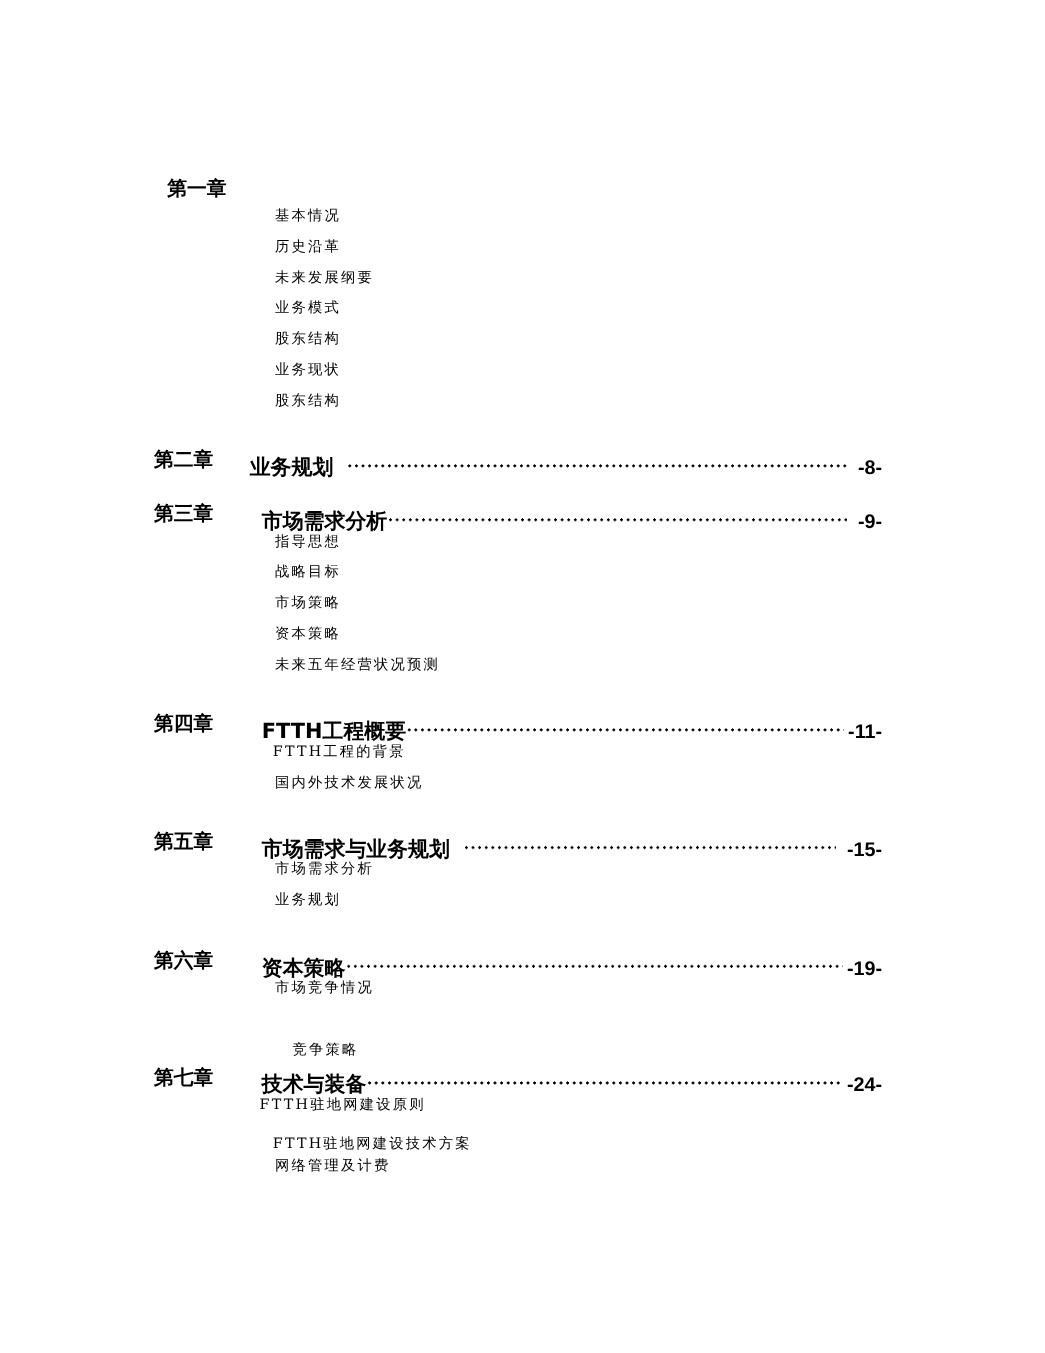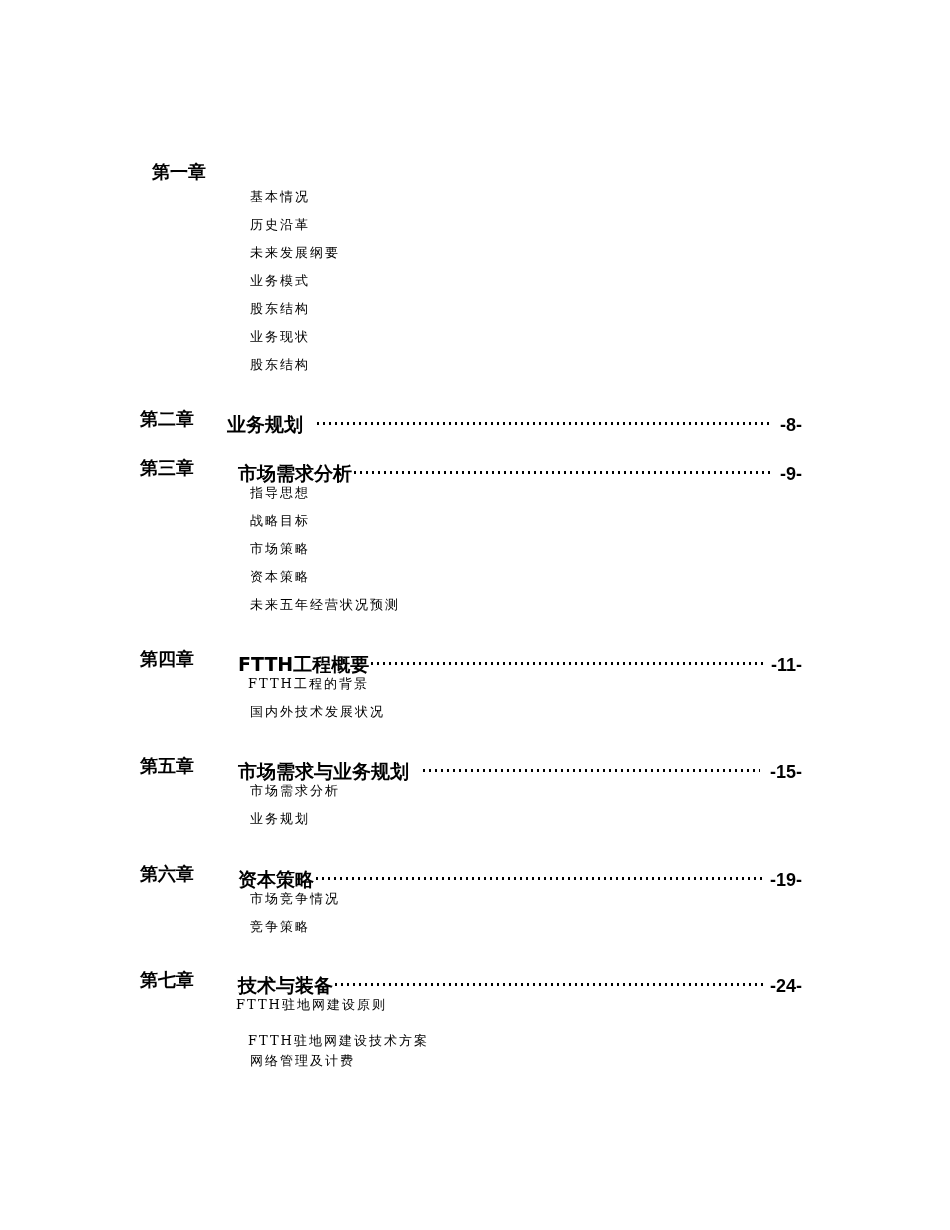--- a/index.html
+++ b/index.html
@@ -78,21 +78,21 @@
 
   <div class="chapter" style="top:862px;">
     <span class="ch-label" style="left:140px;">第六章</span>
     <div class="ch-title-wrap" style="left:238px;">
       <span class="ch-title">资本策略</span>
       <span class="leader"></span>
       <span class="ch-page">-19-</span>
     </div>
   </div>
   <div class="sub" style="top:888px;">市场竞争情况</div>
-  <div class="sub" style="top:916px;">竞争策略</div>
+  <div class="sub" style="top:944px;margin-left:16px;">竞争策略</div>
 
   <div class="chapter" style="top:968px;">
     <span class="ch-label" style="left:140px;">第七章</span>
     <div class="ch-title-wrap" style="left:238px;">
       <span class="ch-title">技术与装备</span>
       <span class="leader"></span>
       <span class="ch-page">-24-</span>
     </div>
   </div>
   <div class="sub" style="top:994px; left:236px;">FTTH驻地网建设原则</div>

